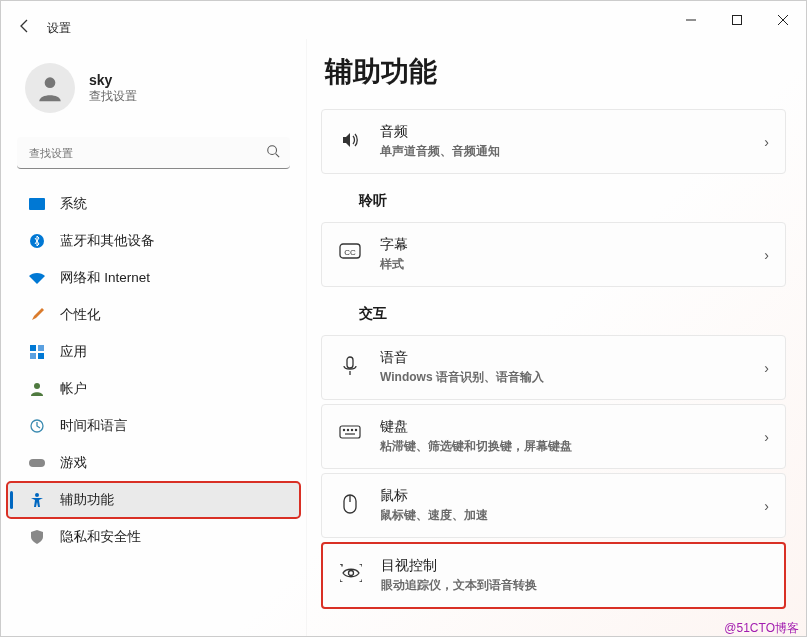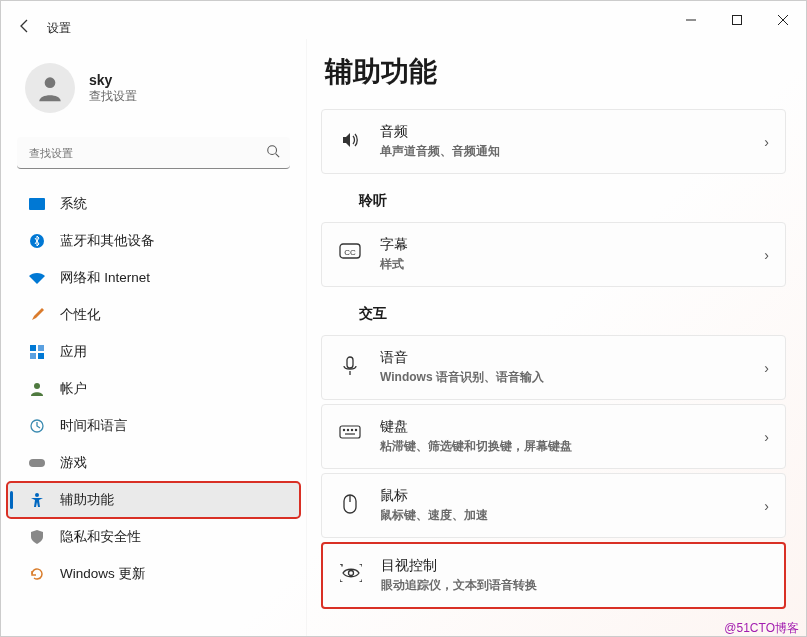--- a/index.html
+++ b/index.html
@@ -339,29 +339,20 @@
           <span>辅助功能</span>
         </div>
         <div class="nav-item">
           <span class="nav-icon">
             <svg width="12" height="14" viewBox="0 0 12 14" fill="#888">
                 <path d="M6 0 L12 2 L12 7 C12 11 6 14 6 14 C6 14 0 11 0 7 L0 2 Z"></path>
               </svg>
           </span>
           <span>隐私和安全性</span>
         </div>
-        <div class="nav-item">
-          <span class="nav-icon">
-            <svg width="14" height="14" viewBox="0 0 14 14" fill="none">
-                <path d="M2 7 A5 5 0 1 1 4 11" stroke="#d97d2c" stroke-width="1.5"></path>
-                <path d="M2 4 L2 8 L6 8" stroke="#d97d2c" stroke-width="1.5" fill="none"></path>
-              </svg>
-          </span>
-          <span>Windows 更新</span>
-        </div>
       </div>
     </div>
 
     <div class="main">
       <h1>辅助功能</h1>
 
       <div class="card">
         <span class="card-icon">
           <svg width="20" height="20" viewBox="0 0 20 20" fill="none" stroke="#333" stroke-width="1.3">
               <path d="M3 7 L6 7 L10 3 L10 17 L6 13 L3 13 Z" fill="#333" stroke="none"></path>

